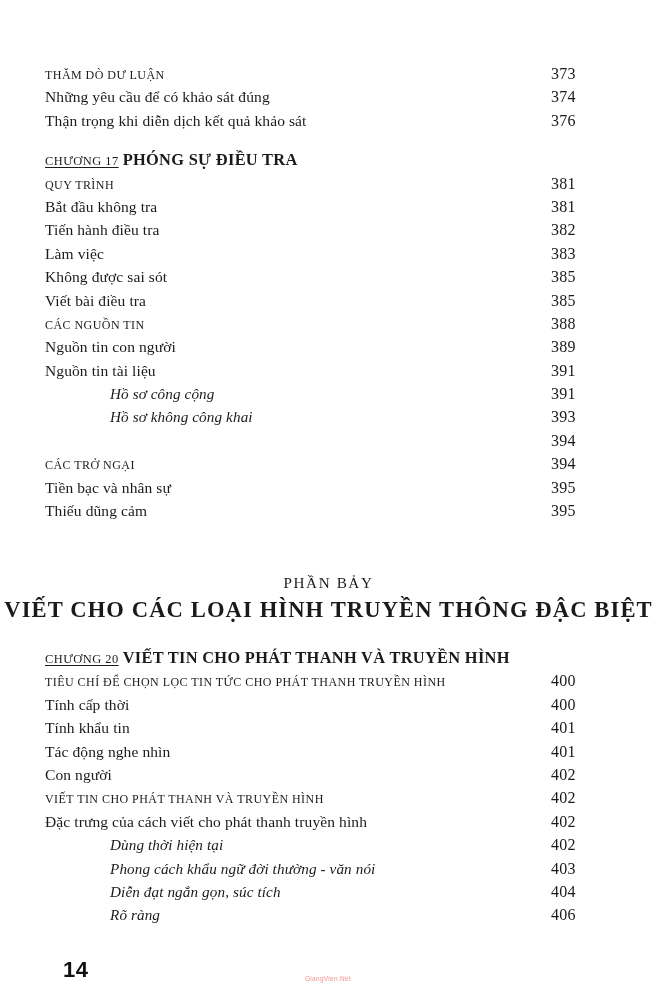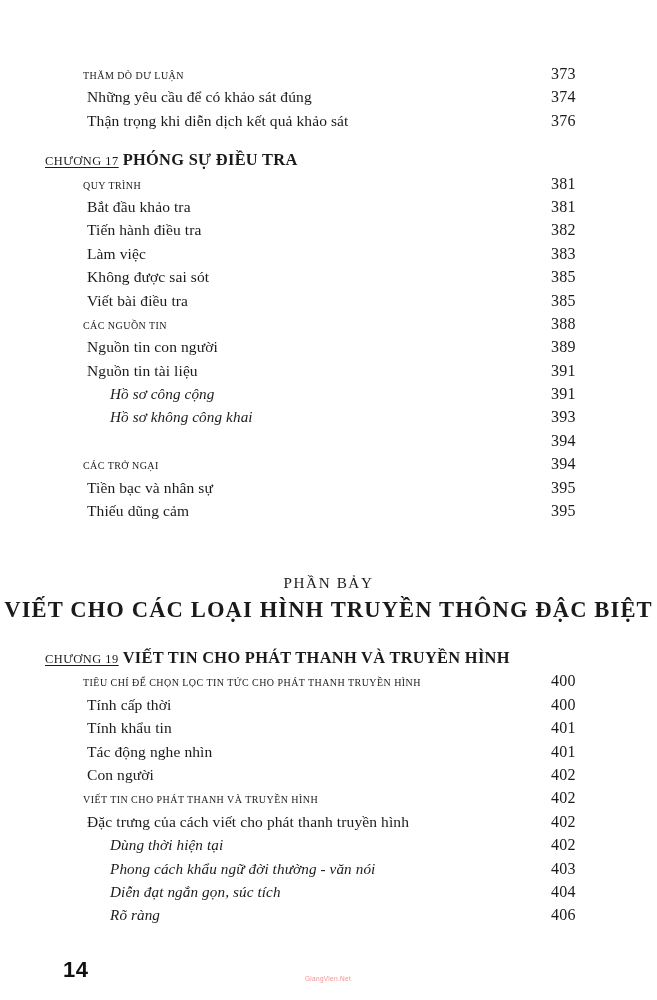--- a/index.html
+++ b/index.html
@@ -40,28 +40,27 @@
   .row .page-no {
     position: absolute;
     left: 506px;
     top: 0;
     font-size: 16px;
     letter-spacing: 0.2px;
   }
 
   
   .lvl0 .label { margin-left: 0px; }
-  .lvl1 .label { margin-left: 42px; }
+  .lvl1 .label { }
   .lvl2 .label { margin-left: 65px; }
 
   
   .caps .label {
-    font-size: 10px;
+    font-size: 12px;
     letter-spacing: 0.45px;
-    margin-left: 38px;
   }
   .ital .label {
     font-style: italic;
     font-size: 15.2px;
   }
 
   
   .chapter {
     position: relative;
     height: 23.4px;
@@ -131,21 +130,21 @@
 
 <div class="page">
 
   <div class="toc" id="toc-upper">
       <div class="row lvl0 caps"><span class="label">THĂM DÒ DƯ LUẬN</span><span class="page-no">373</span></div>
       <div class="row lvl1"><span class="label">Những yêu cầu để có khảo sát đúng</span><span class="page-no">374</span></div>
       <div class="row lvl1"><span class="label">Thận trọng khi diễn dịch kết quả khảo sát</span><span class="page-no">376</span></div>
       <div class="spacer-md"></div>
       <div class="chapter"><span class="chap-num">CHƯƠNG 17</span><span class="chap-title">PHÓNG SỰ ĐIỀU TRA</span></div>
       <div class="row lvl0 caps"><span class="label">QUY TRÌNH</span><span class="page-no">381</span></div>
-      <div class="row lvl1"><span class="label">Bắt đầu khảo tra</span><span class="page-no">381</span></div>
+      <div class="row lvl1"><span class="label">Bắt đầu không tra</span><span class="page-no">381</span></div>
       <div class="row lvl1"><span class="label">Tiến hành điều tra</span><span class="page-no">382</span></div>
       <div class="row lvl1"><span class="label">Làm việc</span><span class="page-no">383</span></div>
       <div class="row lvl1"><span class="label">Không được sai sót</span><span class="page-no">385</span></div>
       <div class="row lvl1"><span class="label">Viết bài điều tra</span><span class="page-no">385</span></div>
       <div class="row lvl0 caps"><span class="label">CÁC NGUỒN TIN</span><span class="page-no">388</span></div>
       <div class="row lvl1"><span class="label">Nguồn tin con người</span><span class="page-no">389</span></div>
       <div class="row lvl1"><span class="label">Nguồn tin tài liệu</span><span class="page-no">391</span></div>
       <div class="row lvl2 ital"><span class="label">Hồ sơ công cộng</span><span class="page-no">391</span></div>
       <div class="row lvl2 ital"><span class="label">Hồ sơ không công khai</span><span class="page-no">393</span></div>
       <div class="row lvl2 ital"><span class="page-no">394</span></div>
@@ -153,21 +152,21 @@
       <div class="row lvl1"><span class="label">Tiền bạc và nhân sự</span><span class="page-no">395</span></div>
       <div class="row lvl1"><span class="label">Thiếu dũng cảm</span><span class="page-no">395</span></div>
     </div>
 
   <div class="part-block">
     <div class="part-kicker">PHẦN BẢY</div>
     <div class="part-title">VIẾT CHO CÁC LOẠI HÌNH TRUYỀN THÔNG ĐẬC BIỆT</div>
   </div>
 
   <div class="toc" id="toc-lower" style="top:646px;">
-      <div class="chapter"><span class="chap-num">CHƯƠNG 19</span><span class="chap-title">VIẾT TIN CHO PHÁT THANH VÀ TRUYỀN HÌNH</span></div>
+      <div class="chapter"><span class="chap-num">CHƯƠNG 20</span><span class="chap-title">VIẾT TIN CHO PHÁT THANH VÀ TRUYỀN HÌNH</span></div>
       <div class="row lvl0 caps"><span class="label">TIÊU CHÍ ĐỂ CHỌN LỌC TIN TỨC CHO PHÁT THANH TRUYỀN HÌNH</span><span class="page-no">400</span></div>
       <div class="row lvl1"><span class="label">Tính cấp thời</span><span class="page-no">400</span></div>
       <div class="row lvl1"><span class="label">Tính khẩu tin</span><span class="page-no">401</span></div>
       <div class="row lvl1"><span class="label">Tác động nghe nhìn</span><span class="page-no">401</span></div>
       <div class="row lvl1"><span class="label">Con người</span><span class="page-no">402</span></div>
       <div class="row lvl0 caps"><span class="label">VIẾT TIN CHO PHÁT THANH VÀ TRUYỀN HÌNH</span><span class="page-no">402</span></div>
       <div class="row lvl1"><span class="label">Đặc trưng của cách viết cho phát thanh truyền hình</span><span class="page-no">402</span></div>
       <div class="row lvl2 ital"><span class="label">Dùng thời hiện tại</span><span class="page-no">402</span></div>
       <div class="row lvl2 ital"><span class="label">Phong cách khẩu ngữ đời thường - văn nói</span><span class="page-no">403</span></div>
       <div class="row lvl2 ital"><span class="label">Diễn đạt ngắn gọn, súc tích</span><span class="page-no">404</span></div>

